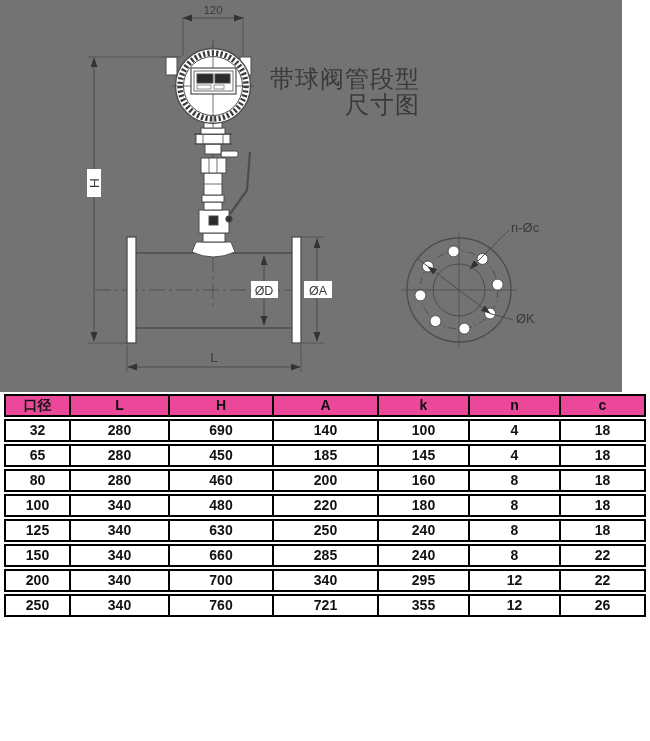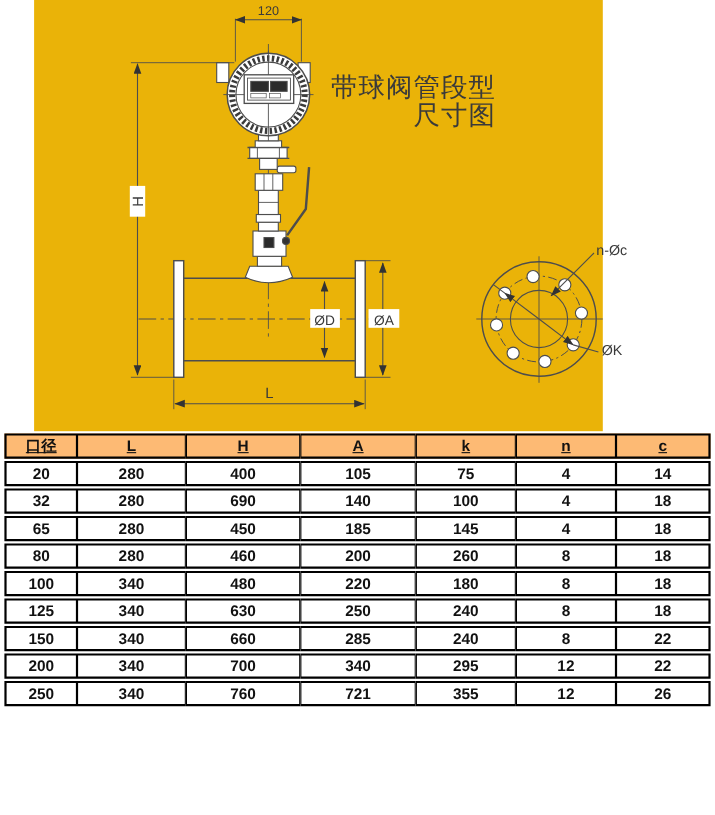--- a/index.html
+++ b/index.html
@@ -1,28 +1,28 @@
 <!DOCTYPE html>
 <html><head>
 <meta charset="utf-8">
 <style>
   html,body{margin:0;padding:0;background:#fff;}
   body{width:650px;height:741px;overflow:hidden;font-family:"Liberation Sans",sans-serif;}
-  .drawing-wrap{position:relative;width:517px;height:392px;background:#eab308;margin-left:31px;}
+  .drawing-wrap{position:relative;width:622px;height:392px;background:#737373;}
   svg text{font-family:"Liberation Sans",sans-serif;fill:#3a3a3a;}
   .spec-table{border-collapse:separate;border-spacing:0 2px;table-layout:fixed;
       width:642px;margin:0 4px;font-weight:bold;font-size:14px;color:#111;}
   .spec-table th,.spec-table td{
       border-top:2px solid #000;border-bottom:2px solid #000;
       border-left:1px solid #000;border-right:1px solid #000;
       text-align:center;vertical-align:middle;line-height:15px;padding:2px 0;
       box-sizing:border-box;white-space:nowrap;overflow:hidden;}
   .spec-table th:first-child,.spec-table td:first-child{border-left:2px solid #000;}
   .spec-table th:last-child,.spec-table td:last-child{border-right:2px solid #000;}
-  .spec-table th{background:#fdba74;text-decoration:underline;}
+  .spec-table th{background:#ec4899;}
   .spec-table td{background:#fff;}
 </style>
 </head>
 <body>
 
 <div class="drawing-wrap">
 <svg width="650" height="392" viewBox="0 0 650 392">
   <defs>
     <marker id="arr" markerWidth="10" markerHeight="8" refX="9" refY="3.5" orient="auto-start-reverse">
       <path d="M0,0 L9.5,3.5 L0,7 Z" fill="#333"></path>
@@ -171,29 +171,20 @@
       <th>L</th>
       <th>H</th>
       <th>A</th>
       <th>k</th>
       <th>n</th>
       <th>c</th>
     </tr>
   </thead>
   <tbody>
       <tr>
-        <td>20</td>
-        <td>280</td>
-        <td>400</td>
-        <td>105</td>
-        <td>75</td>
-        <td>4</td>
-        <td>14</td>
-      </tr>
-      <tr>
         <td>32</td>
         <td>280</td>
         <td>690</td>
         <td>140</td>
         <td>100</td>
         <td>4</td>
         <td>18</td>
       </tr>
       <tr>
         <td>65</td>
@@ -202,21 +193,21 @@
         <td>185</td>
         <td>145</td>
         <td>4</td>
         <td>18</td>
       </tr>
       <tr>
         <td>80</td>
         <td>280</td>
         <td>460</td>
         <td>200</td>
-        <td>260</td>
+        <td>160</td>
         <td>8</td>
         <td>18</td>
       </tr>
       <tr>
         <td>100</td>
         <td>340</td>
         <td>480</td>
         <td>220</td>
         <td>180</td>
         <td>8</td>

